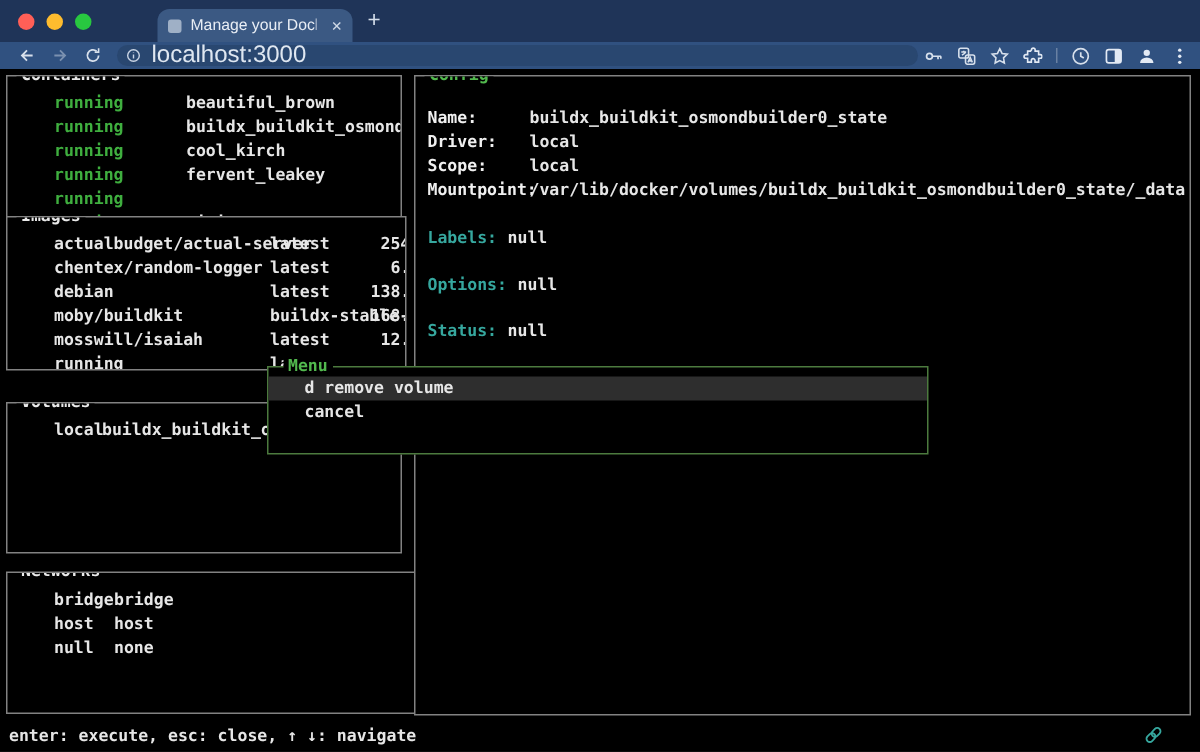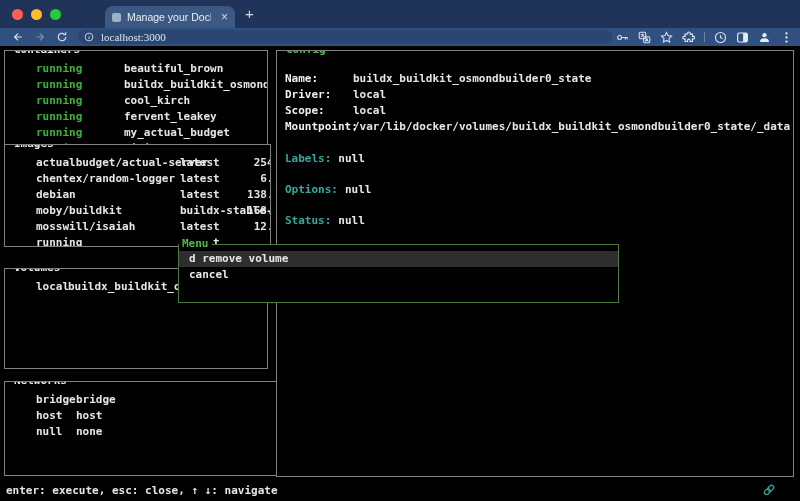--- a/index.html
+++ b/index.html
@@ -19,21 +19,21 @@
   .tab-title { font-size:10.5px; color:#e9eef5; white-space:nowrap; overflow:hidden; max-width:84px; }
   .tab-close { font-size:12px; color:#cfd9e6; margin-left:auto; line-height:1; }
   .newtab { position:absolute; left:245px; top:5px; font-size:15px; color:#d4deea;
             font-family:"Liberation Sans", sans-serif; }
 
   .toolbar { position:absolute; top:28px; left:0; width:800px; height:18px; background:#305180; }
   .navbtn { position:absolute; top:3px; }
   .nav-back{left:12px;} .nav-fwd{left:34px; opacity:.45;} .nav-reload{left:56px;}
   .address { position:absolute; left:78px; top:2px; width:534px; height:14px; border-radius:7px;
              background:#294770; display:flex; align-items:center; padding:0 6px; gap:7px; }
-  .address-url { font-family:Liberation Serif, serif; font-size:11px; color:#dfe7f1;
+  .address-url { font-family:Liberation Sans, sans-serif; font-size:16px; color:#dfe7f1;
                  line-height:14px; white-space:nowrap; }
   .toolbar-icons { position:absolute; right:7px; top:0; height:18px; display:flex; align-items:center; gap:9px; }
   .tsep { width:1px; height:10px; background:rgba(255,255,255,.28); }
 
   
   .page { position:absolute; top:46px; left:0; width:800px; height:455px; background:#000;
           color:#e6e6e6; font-size:11px; font-weight:bold; }
   .panel { position:absolute; border:1px solid #828282; background:#000; overflow:hidden; }
   .panel-title { position:absolute; top:-8px; left:6px; background:#000; padding:0 3px;
                  color:#eaeaea; z-index:2; }
@@ -59,23 +59,23 @@
   .cfg-row { position:absolute; left:0; right:0; height:16px; line-height:16px; white-space:nowrap; overflow:hidden; }
   .cfg-key { position:absolute; left:8px; color:#f0f0f0; }
   .cfg-val { position:absolute; left:76px; }
   .cfg-r0{top:20px;} .cfg-r1{top:36px;} .cfg-r2{top:52px;} .cfg-r3{top:68px;}
   .cfg-x0{top:100px;} .cfg-x1{top:131px;} .cfg-x2{top:162px;}
   .cfg-key2 { color:#36a79e; margin-left:8px; margin-right:7px;text-align:center; }
 
   
   .menu { position:absolute; left:178px; top:198px; width:441px; height:59px; background:#000;
           border:1px solid #4c7a3e; z-index:6; }
-  .menu-title { position:absolute; top:-8px; left:0; background:#000; padding:0 3px; color:#52b94e; }
+  .menu-title { position:absolute; top:-8px; left:10px; background:#000; padding:0 3px; color:#52b94e; }
   .menu-items { position:absolute; top:6px; left:0; right:0; }
-  .menu-item { position:relative; height:16px; line-height:16px; padding-left:10px; white-space:nowrap; }
+  .menu-item { position:relative; height:16px; line-height:16px; padding-left:24px; white-space:nowrap; }
   .menu-item.selected { background:#2e2e2e; }
 
   
   .statusbar { position:absolute; left:6px; top:438px; height:16px; line-height:14px; white-space:nowrap; }
   .link-ind { position:absolute; left:762px; top:437px; }
 
   svg.icon { display:block; }
 </style>
 </head>
 <body>
@@ -195,21 +195,20 @@
           <span class="c-name">cool_kirch</span>
           <span class="c-image">che</span>
         </div>
         <div class="trow">
           <span class="c-status">running</span>
           <span class="c-name">fervent_leakey</span>
           <span class="c-image">act</span>
         </div>
         <div class="trow">
           <span class="c-status">running</span>
-          <span class="c-name">my_actual_budget</span>
           <span class="c-image">act</span>
         </div>
         <div class="trow">
           <span class="c-status">running</span>
           <span class="c-name">titi</span>
           <span class="c-image">che</span>
         </div>
       </div>
     </div>
 

